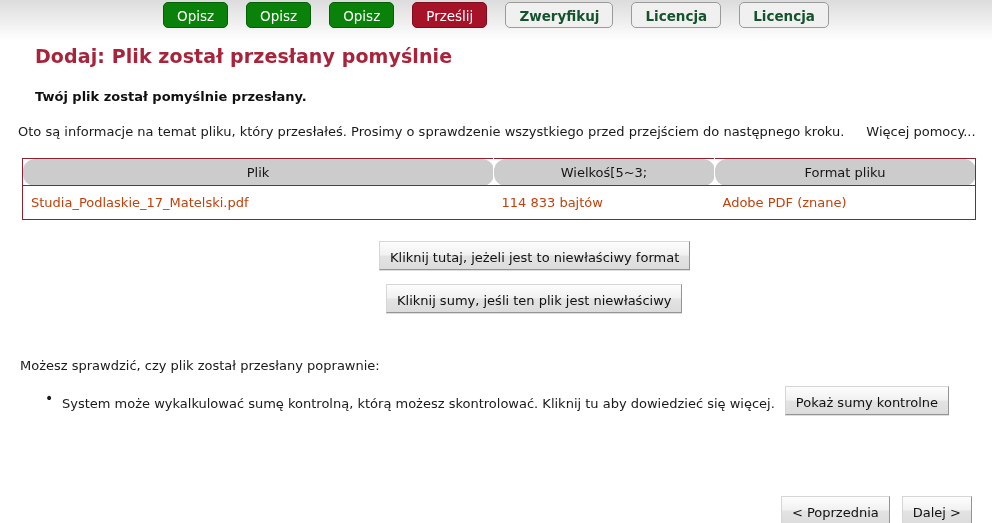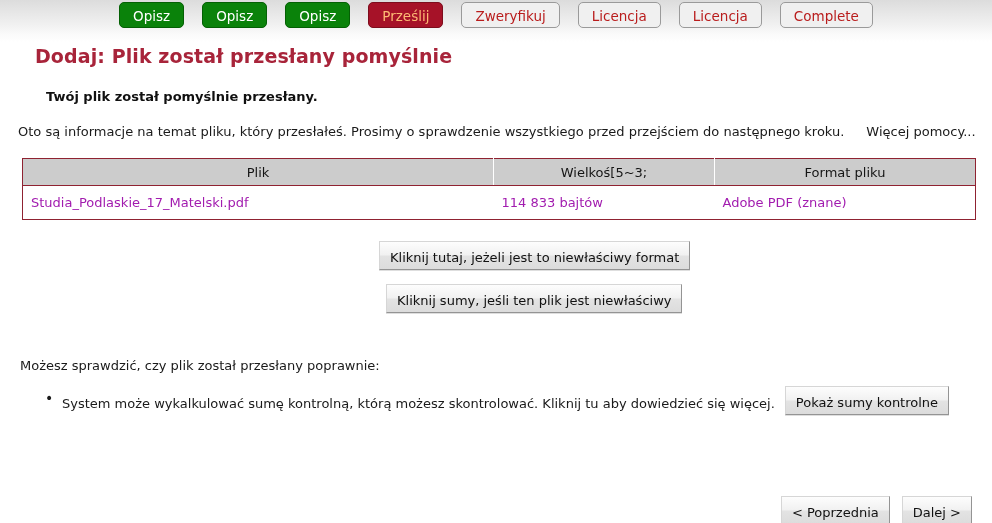--- a/index.html
+++ b/index.html
@@ -52,46 +52,46 @@
     font-family: "DejaVu Sans", "Liberation Sans", sans-serif;
   }
   .step.done {
     background: #0a820a;
     border: 1px solid #046004;
     color: #ffffff;
   }
   .step.current {
     background: #a61228;
     border: 1px solid #7d0d1d;
-    color: #fdba74;
+    color: #ffffff;
   }
   .step.todo {
     background: #f0f0f0;
     border: 1px solid #9a9a9a;
-    color: #b91c1c;
+    color: #14532d;
+    font-weight: bold;
   }
 
   
   .page-title {
     position: absolute;
     left: 35px;
     top: 45px;
     font-size: 19px;
     font-weight: bold;
     color: #a8243a;
     letter-spacing: .1px;
   }
   .subtitle {
     position: absolute;
     left: 35px;
     top: 89px;
     font-size: 13px;
     font-weight: bold;
     color: #101010;
-    margin-left: 11px;
   }
   .intro {
     position: absolute;
     left: 18px;
     top: 124px;
     font-size: 13px;
     color: #1a1a1a;
     white-space: nowrap;
   }
   .intro .help-link {
@@ -115,26 +115,27 @@
   .file-table th {
     background: #cccccc;
     border-bottom: 1px solid #8f2231;
     border-right: 1px solid #ffffff;
     font-size: 13px;
     font-weight: normal;
     color: #151515;
     height: 26px;
     text-align: center;
     padding: 0;
+    border-radius: 12px;
   }
   .file-table th:last-child { border-right: none; }
   .file-table td {
     height: 33px;
     font-size: 13px;
-    color: #a21caf;
+    color: #c2410c;
     padding: 0 0 0 8px;
     background: #ffffff;
     vertical-align: middle;
   }
 
   
   .btn {
     display: inline-block;
     background: linear-gradient(to bottom, #fdfdfd 0%, #f1f1f1 48%, #e3e3e3 52%, #dcdcdc 100%);
     border: 1px solid #949494;
@@ -217,21 +218,20 @@
 <div class="page">
 
   <div class="progress-bar">
     <div class="step done">Opisz</div>
     <div class="step done">Opisz</div>
     <div class="step done">Opisz</div>
     <div class="step current">Prześlij</div>
     <div class="step todo">Zweryfikuj</div>
     <div class="step todo">Licencja</div>
     <div class="step todo">Licencja</div>
-    <div class="step todo">Complete</div>
   </div>
 
   <div class="page-title">Dodaj: Plik został przesłany pomyślnie</div>
   <div class="subtitle">Twój plik został pomyślnie przesłany.</div>
 
   <div class="intro">
     <span>Oto są informacje na temat pliku, który przesłałeś. Prosimy o sprawdzenie wszystkiego przed przejściem do następnego kroku.</span><a class="help-link" href="#">Więcej pomocy...</a>
   </div>
 
   <table class="file-table">

